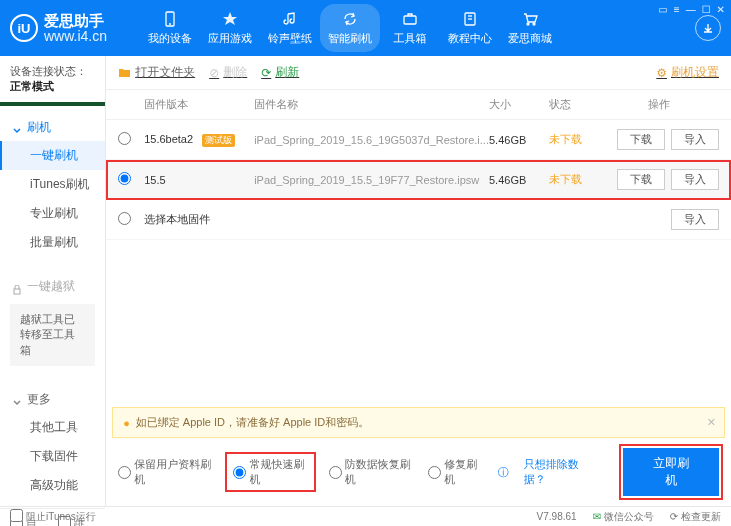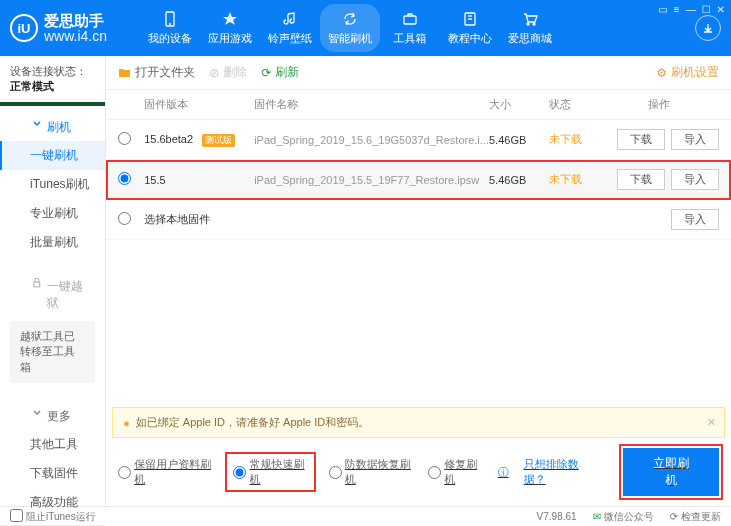--- a/index.html
+++ b/index.html
@@ -17,31 +17,31 @@
 .nav-lbl { font-size: 11px; }
 .win-ctrl { position: absolute; top: 4px; right: 6px; display: flex; gap: 6px; font-size: 10px; }
 .win-ctrl span { cursor: pointer; opacity: .9; }
 .dl-circ { width: 26px; height: 26px; border: 1.5px solid rgba(255,255,255,.7); border-radius: 50%; display: flex; align-items: center; justify-content: center; margin-left: 8px; }
 
 .body { display: flex; height: 450px; }
 .sidebar { width: 142px; border-right: 1px solid #e8e8e8; display: flex; flex-direction: column; }
 .conn { padding: 8px 10px; font-size: 11px; color: #555; border-bottom: 4px solid #14532d; }
 .conn b { color: #222; }
 .side-sec { padding: 8px 0; }
-.side-hd { display: flex; align-items: flex-start; gap: 5px; padding: 5px 12px; color: #0a7ff5; font-size: 12px; margin-left: 20px; }
+.side-hd { display: flex; align-items: flex-end; gap: 5px; padding: 5px 12px; color: #0a7ff5; font-size: 12px; }
 .side-hd.gray { color: #aaa; }
 .side-item { padding: 6px 0 6px 30px; font-size: 12px; color: #555; cursor: pointer; }
 .side-item.active { background: #eaf3fe; color: #0a7ff5; border-left: 2px solid #0a7ff5; padding-left: 28px; }
 .side-note { padding: 8px 10px; background: #f5f5f5; margin: 4px 10px; font-size: 11px; color: #666; line-height: 1.4; }
 .side-spacer { flex: 1; }
 .side-opts { padding: 7px 10px; border-top: 1px solid #eee; display: flex; gap: 10px; font-size: 11px; color: #888; }
 .side-opts input { margin-right: 3px; vertical-align: -2px; }
 
 .main { flex: 1; display: flex; flex-direction: column; }
-.toolbar { height: 34px; border-bottom: 1px solid #eee; display: flex; align-items: center; padding: 0 12px; gap: 14px; font-size: 12px; }
+.toolbar { height: 34px; border-bottom: 1px solid #eee; display: flex; align-items: center; padding: 0 12px; gap: 14px; font-size: 12px; text-decoration: underline; }
 .tb-item { display: flex; align-items: center; gap: 4px; color: #666; cursor: pointer; }
 .tb-item.del { color: #ccc; }
 .tb-spacer { flex: 1; }
 .tb-set { color: #e8a23c; display: flex; align-items: center; gap: 4px; }
 
 .thead { display: flex; padding: 7px 12px; font-size: 11px; color: #888; border-bottom: 1px solid #f0f0f0; }
 .c-radio { width: 26px; }
 .c-ver { width: 110px; }
 .c-name { flex: 1; }
 .c-size { width: 60px; }
@@ -54,21 +54,21 @@
 .badge { display: inline-block; font-size: 9px; background: #f5a623; color: #fff; padding: 0 3px; border-radius: 2px; margin-left: 9px; }
 .fname { color: #999; white-space: nowrap; overflow: hidden; text-overflow: ellipsis; }
 .stat-orange { color: #f5a623; }
 .btn-s { border: 1px solid #ccc; background: #fff; padding: 2px 12px; font-size: 11px; cursor: pointer; color: #555; }
 
 .main-spacer { flex: 1; }
 
 .warn-bar { background: #fffbe6; border: 1px solid #ffe58f; margin: 0 6px; padding: 7px 10px; font-size: 11px; color: #8a6d3b; display: flex; align-items: center; gap: 6px; position: relative; }
 .warn-bar .x { position: absolute; right: 8px; color: #bbb; cursor: pointer; }
 
-.opts-bar { display: flex; align-items: center; padding: 10px 12px; gap: 15px; font-size: 11px; text-decoration: underline; }
+.opts-bar { display: flex; align-items: center; padding: 10px 12px; gap: 15px; font-size: 11px; }
 .opt { display: flex; align-items: center; gap: 3px; color: #666; }
 .opt input { cursor: pointer; }
 .opt.hl { outline: 2px solid #e33; padding: 3px 6px; }
 .link-blue { color: #0a7ff5; cursor: pointer; }
 .opts-spacer { flex: 1; }
 .btn-primary { background: #0a7ff5; color: #fff; border: none; padding: 7px 26px; font-size: 12px; cursor: pointer; outline: 2px solid #e33; outline-offset: 2px; }
 
 .footer { height: 20px; border-top: 1px solid #e8e8e8; display: flex; align-items: center; padding: 0 10px; font-size: 10px; color: #777; gap: 16px; }
 .footer .sp { flex: 1; }
 

